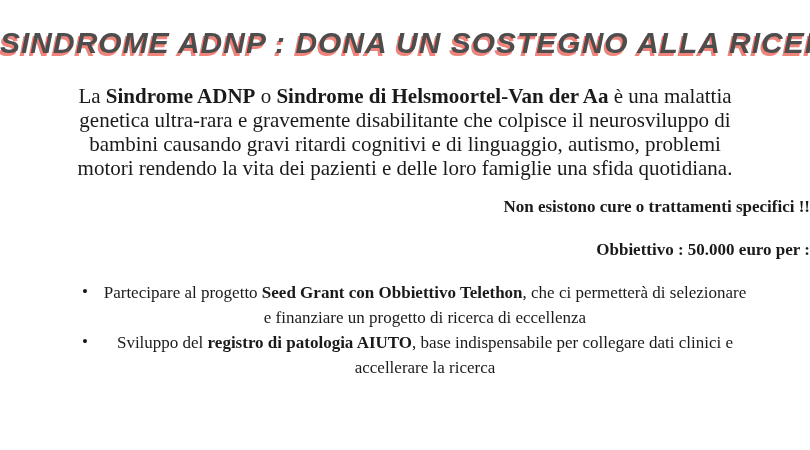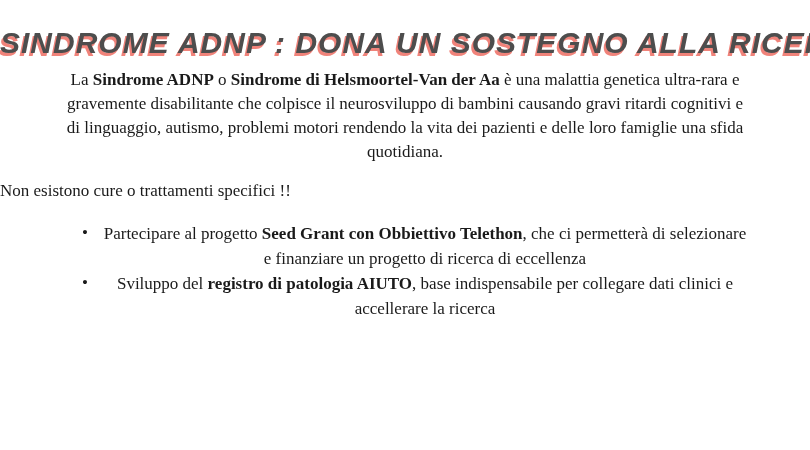--- a/index.html
+++ b/index.html
@@ -23,28 +23,28 @@
     font-weight: bold;
     font-style: italic;
     font-size: 30px;
     letter-spacing: 1px;
     white-space: nowrap;
     color: #4d4d4d;
     text-shadow: -2px 3px 0 #f0837a;
   }
   .intro {
     width: 692px;
-    margin: 8px auto 0 auto;
+    margin: 24px auto 0 auto;
     text-align: center;
-    font-size: 17px;
+    font-size: 21px;
     line-height: 24px;
   }
   .statement {
-    text-align: left;
-    font-weight: normal;
+    text-align: right;
+    font-weight: bold;
   }
   .no-cure {
     margin-top: 17px;
     font-size: 17px;
   }
   .need-help {
     margin-top: 26px;
     font-size: 21px;
     letter-spacing: 0.5px;
   }
@@ -82,20 +82,21 @@
 
 <div class="slide">
 
   <div class="title">SINDROME ADNP : DONA UN SOSTEGNO ALLA RICERCA !</div>
 
   <p class="intro">La <b>Sindrome ADNP</b> o <b>Sindrome di Helsmoortel-Van der Aa</b> è una malattia genetica ultra-rara e gravemente disabilitante che colpisce il neurosviluppo di bambini causando gravi ritardi cognitivi e di linguaggio, autismo, problemi motori rendendo la vita dei pazienti e delle loro famiglie una sfida quotidiana.</p>
 
   <p class="statement no-cure">Non esistono cure o trattamenti specifici !!</p>
 
 
+  <p class="statement objective">Obbiettivo : 50.000 euro per :</p>
 
   <ul class="goals">
     <li>
       <span class="bullet-dot">•</span>
       <span>Partecipare al progetto <b>Seed Grant con Obbiettivo Telethon</b>, che ci permetterà di selezionare e finanziare un progetto di ricerca di eccellenza</span>
     </li>
     <li>
       <span class="bullet-dot">•</span>
       <span>Sviluppo del <b>registro di patologia AIUTO</b>, base indispensabile per collegare dati clinici e accellerare la ricerca</span>
     </li>

